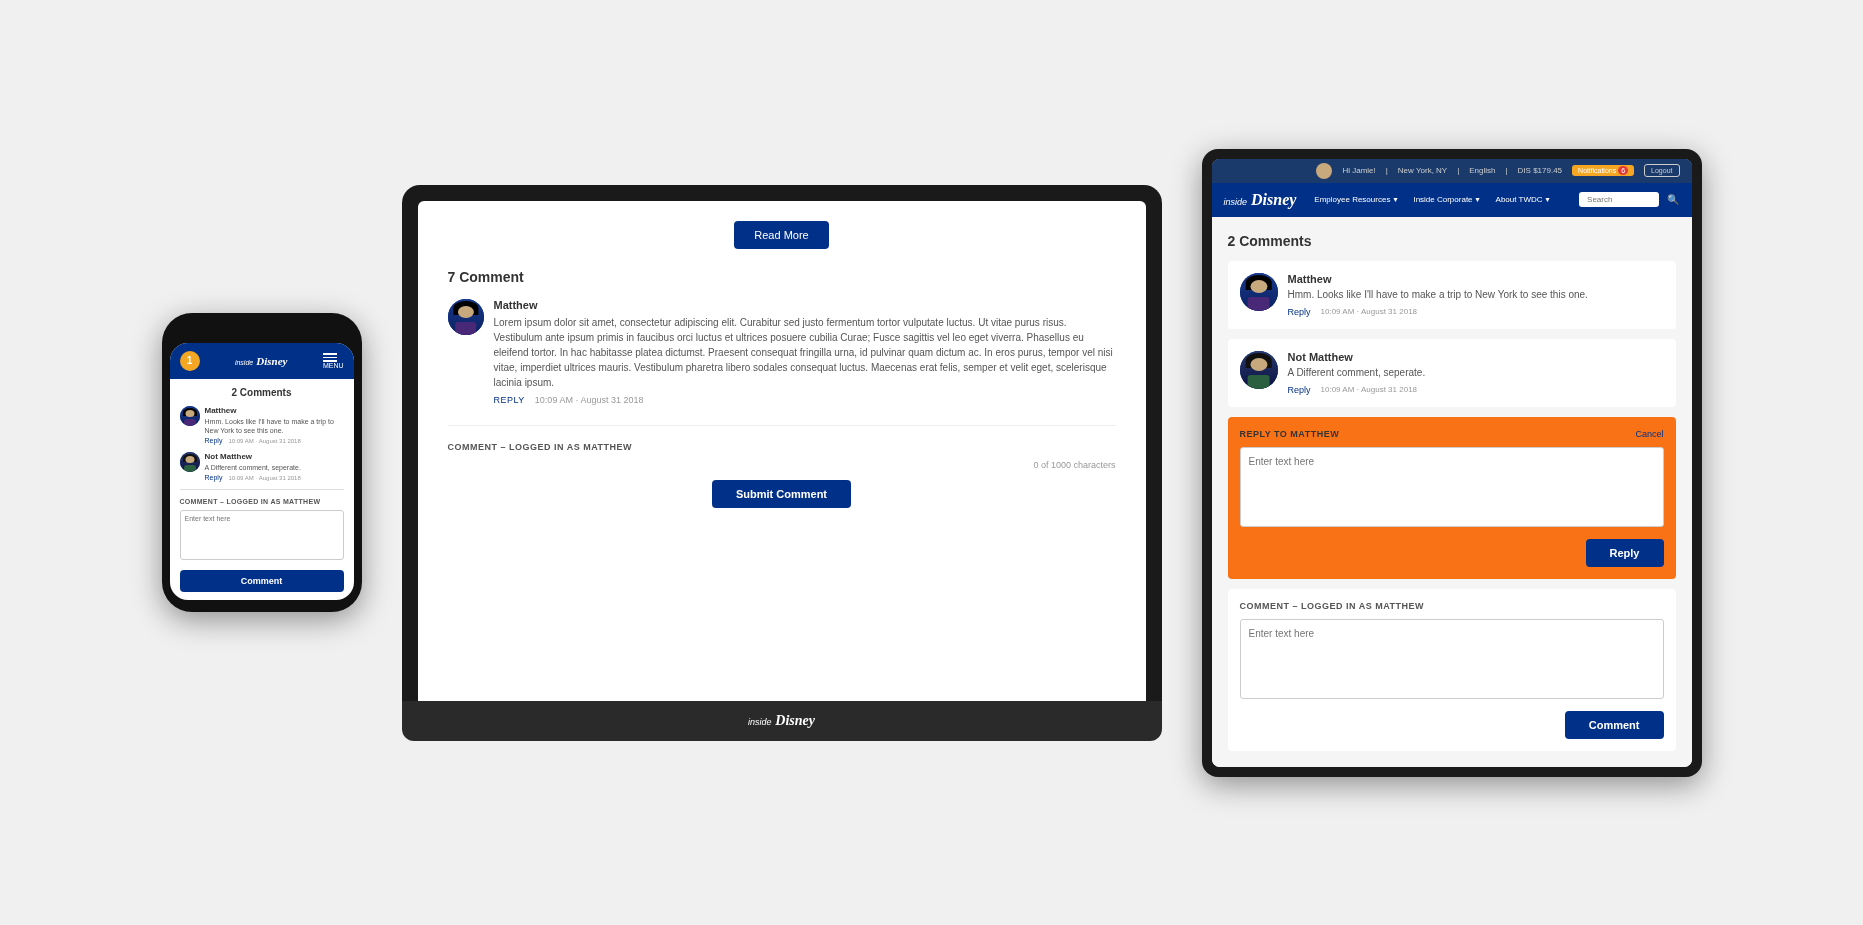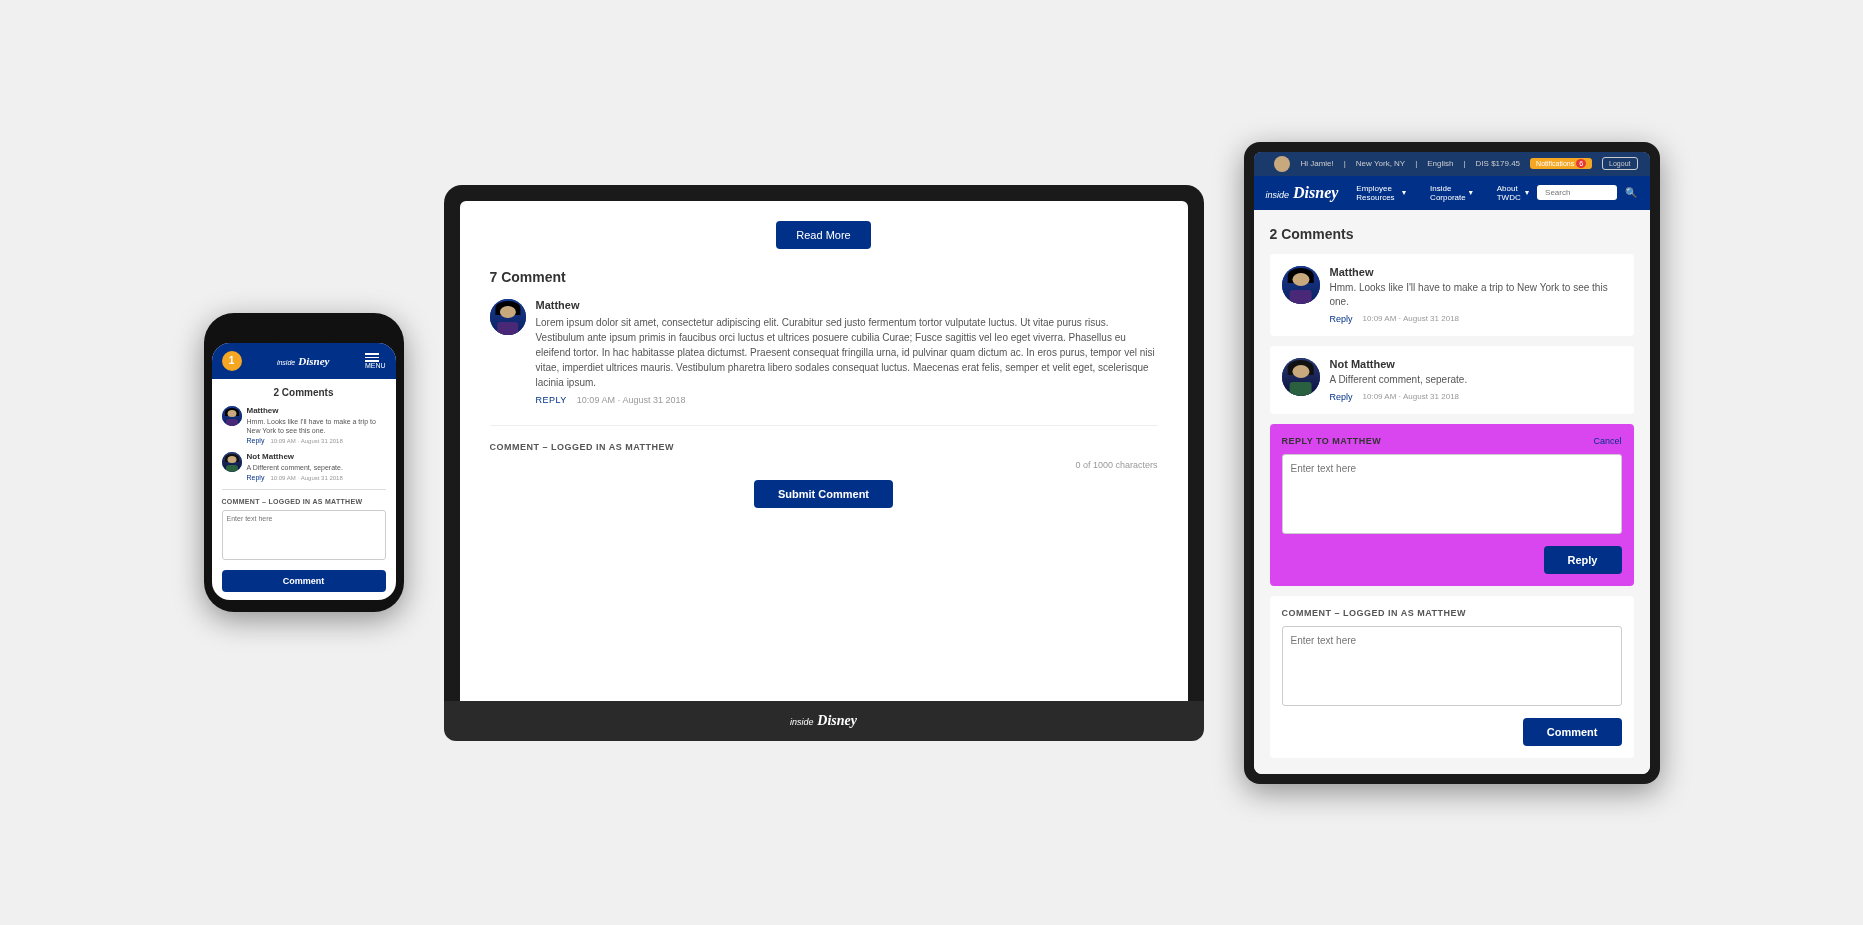--- a/index.html
+++ b/index.html
@@ -306,21 +306,21 @@
       border-radius: 4px;
       padding: 8px 24px;
       font-size: 11px;
       font-weight: bold;
       margin: 10px auto 0 auto;
       cursor: pointer;
     }
 
     
     .tablet-shell {
-      width: 416px;
+      width: 500px;
       background: #1a1a1a;
       border-radius: 16px;
       padding: 10px;
       box-shadow: 0 8px 30px rgba(0,0,0,0.4);
       flex-shrink: 0;
     }
     .tablet-screen {
       background: #fff;
       border-radius: 8px;
       overflow: hidden;
@@ -372,21 +372,21 @@
     }
     .disney-logo-tablet {
       font-size: 16px;
       color: #fff;
       font-style: italic;
       font-weight: bold;
       margin-right: 10px;
     }
     .nav-items-tablet {
       display: flex;
-      gap: 24px;
+      gap: 16px;
       flex: 1;
     }
     .nav-item-tablet {
       color: #fff;
       font-size: 8px;
       cursor: pointer;
       display: flex;
       align-items: center;
       gap: 3px;
     }
@@ -449,21 +449,21 @@
     .reply-link-tablet {
       font-size: 9px;
       color: #003087;
       cursor: pointer;
     }
     .comment-time-tablet {
       font-size: 8px;
       color: #999;
     }
     .reply-section-tablet {
-      background: #d946ef;
+      background: #f97316;
       border-radius: 4px;
       padding: 12px;
       margin-bottom: 10px;
     }
     .reply-header-tablet {
       display: flex;
       justify-content: space-between;
       align-items: center;
       margin-bottom: 8px;
     }

